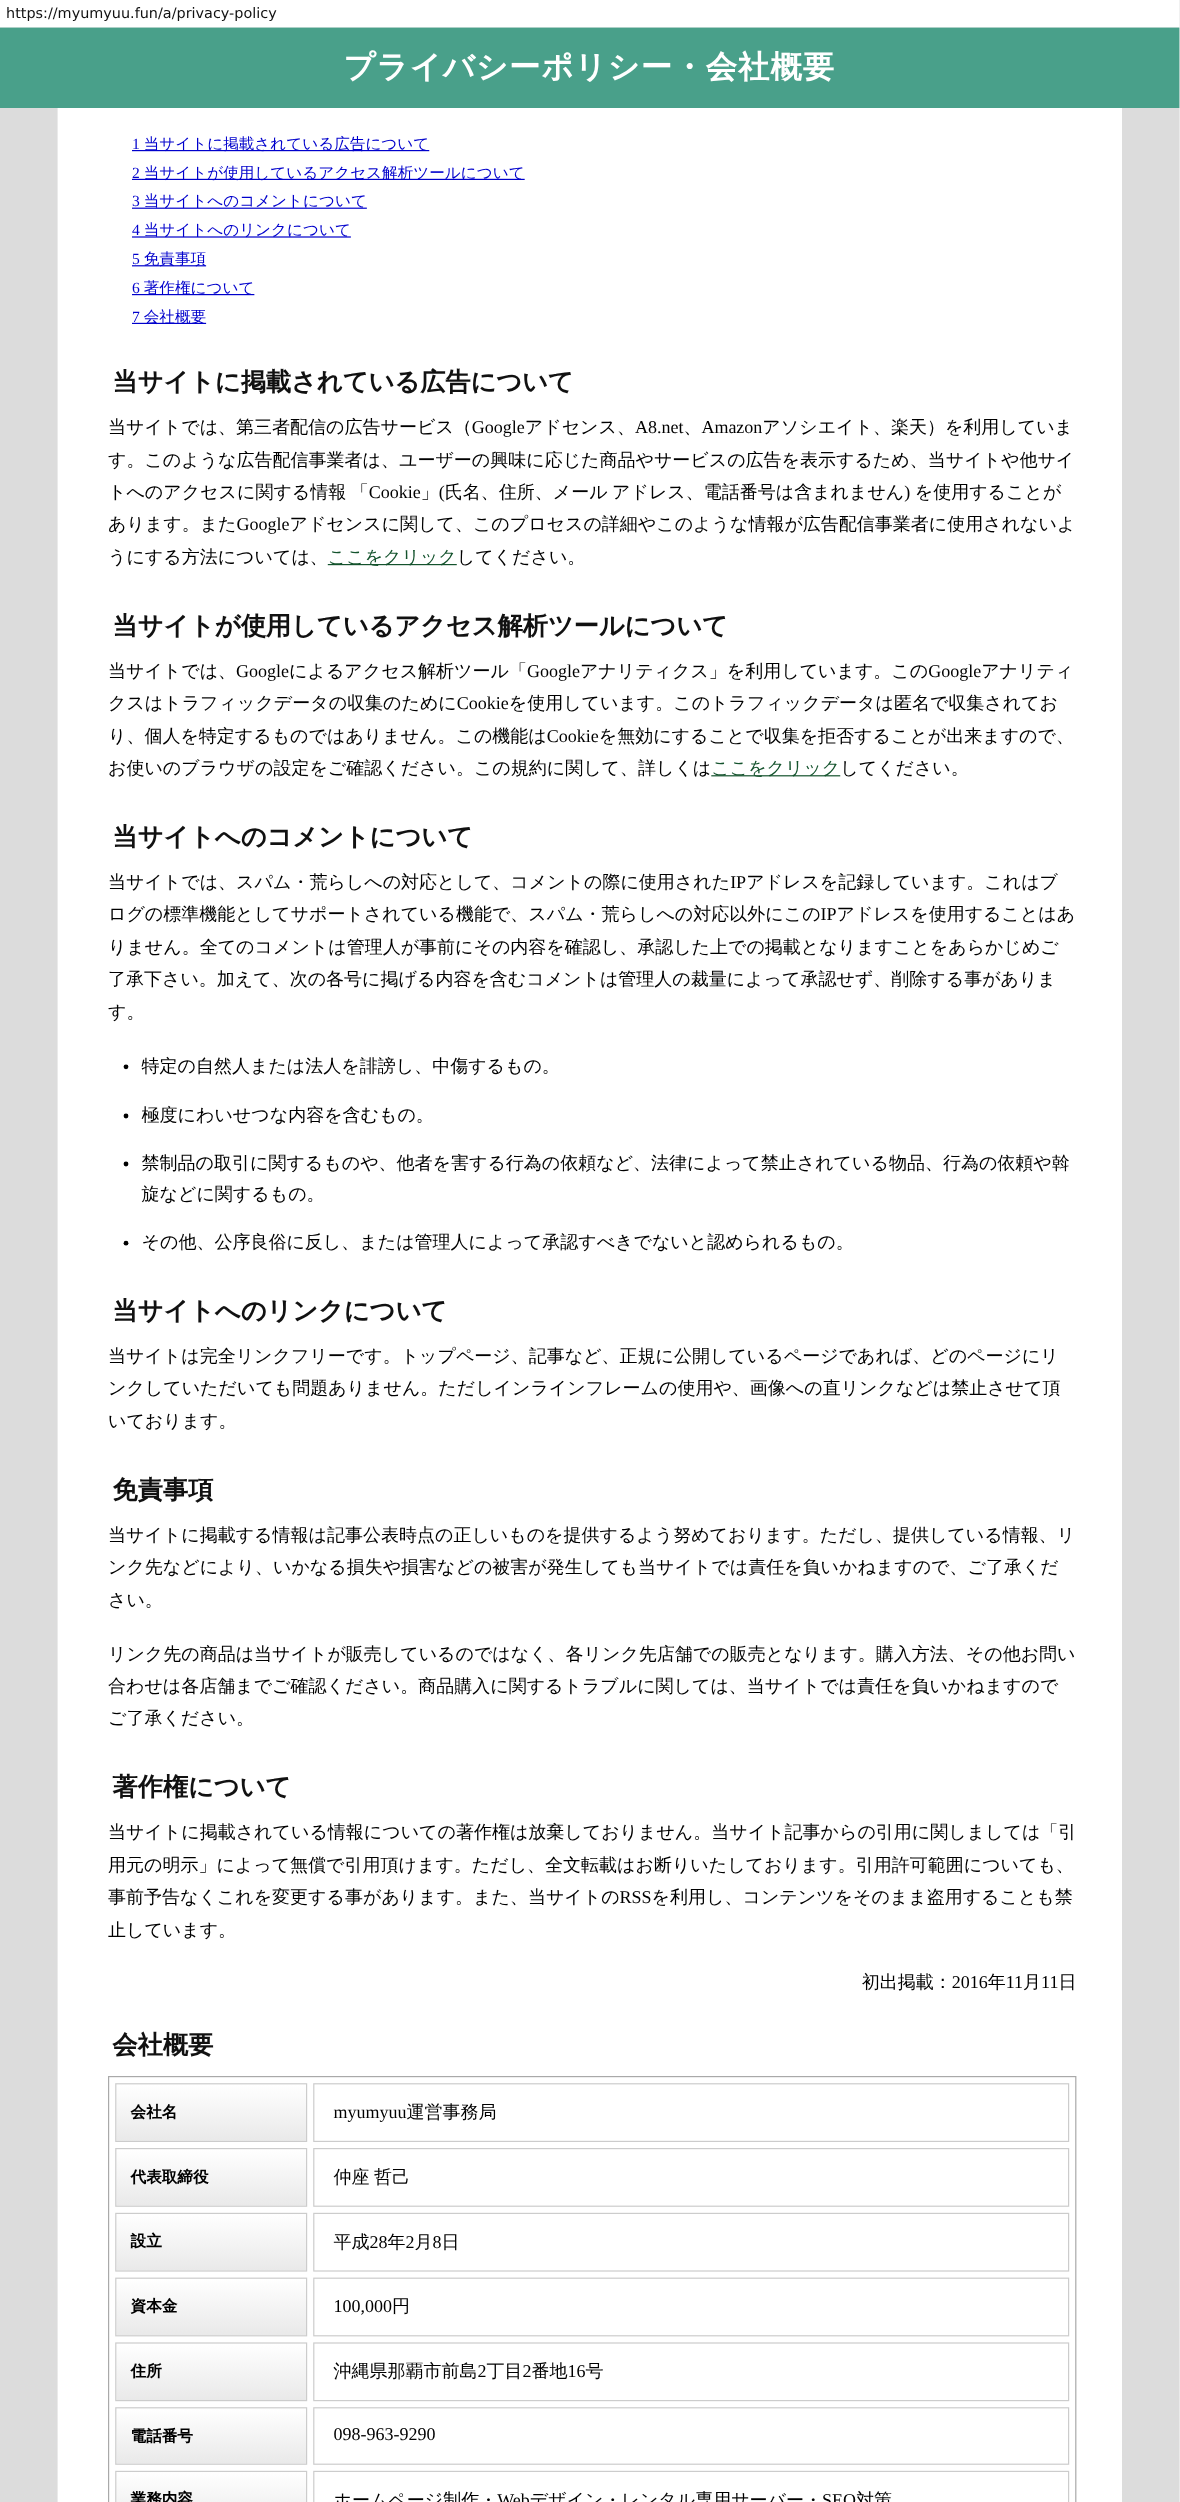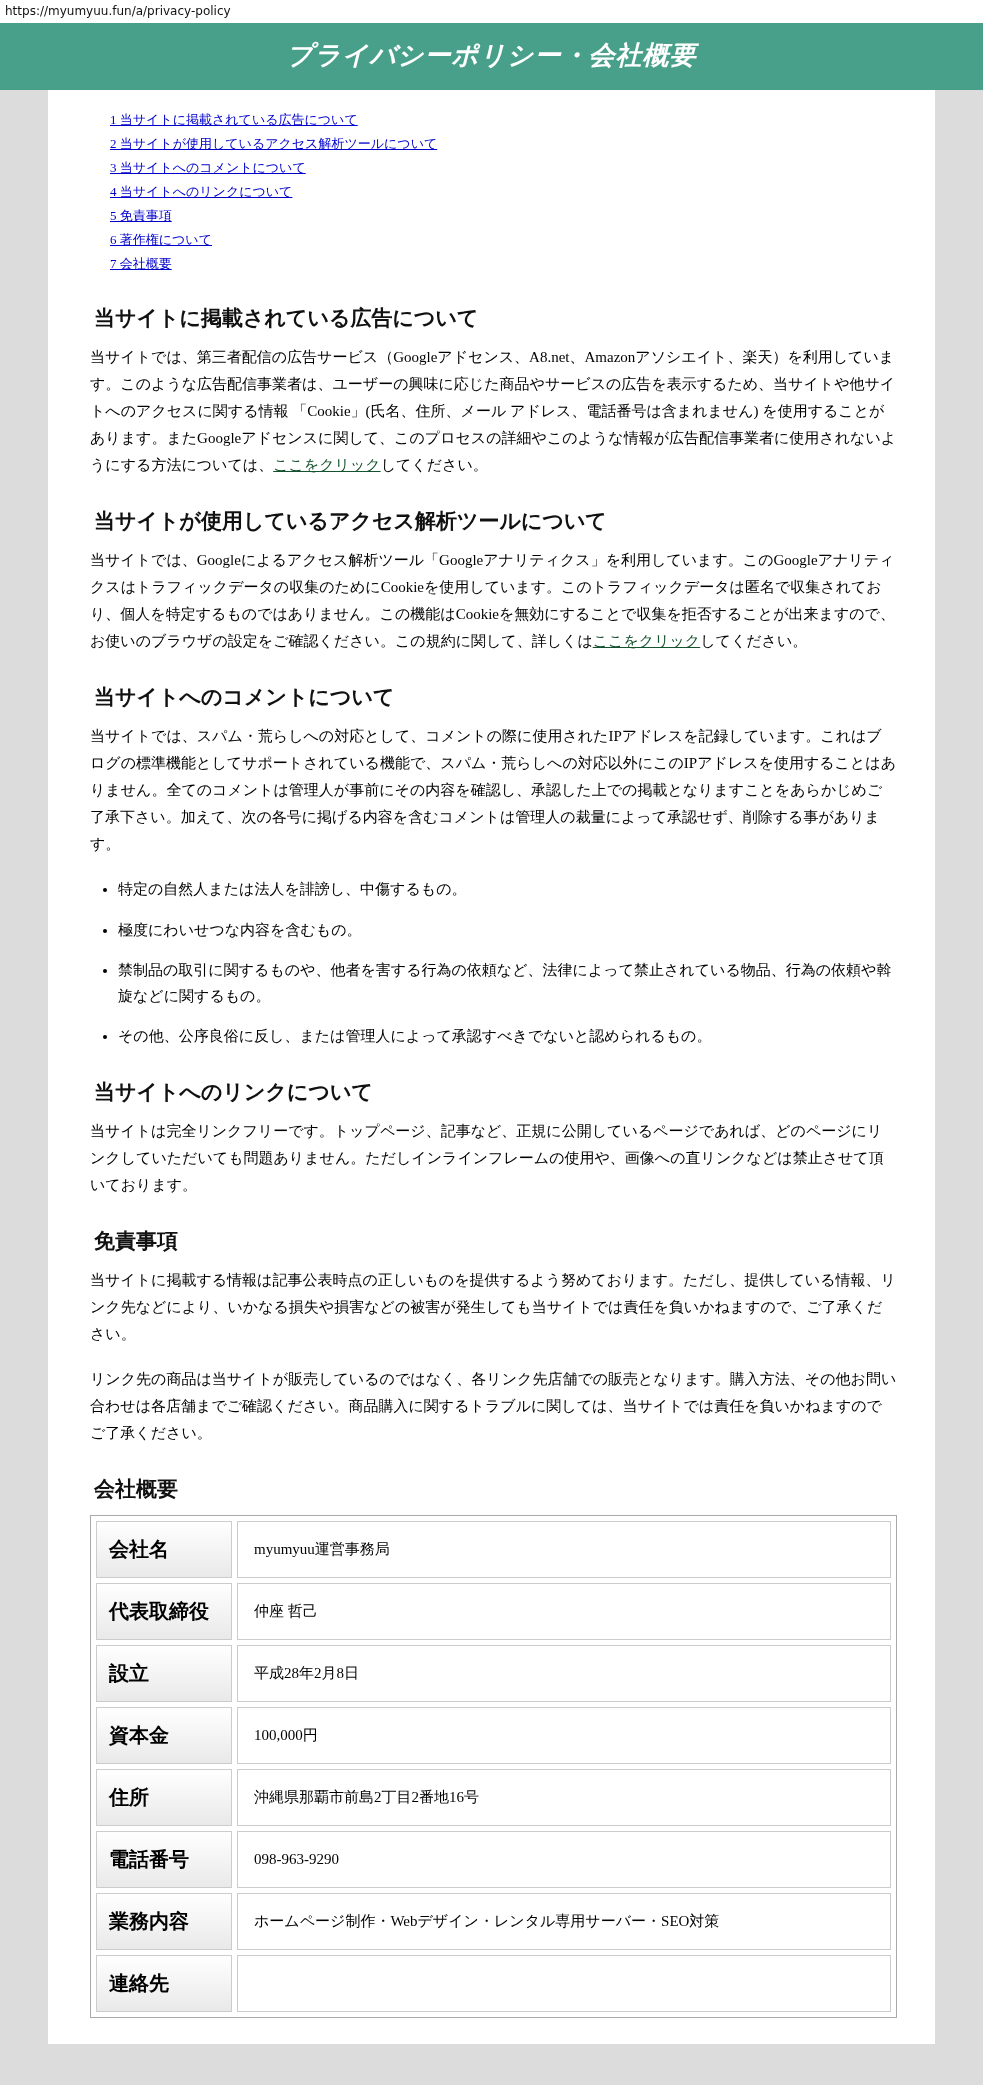--- a/index.html
+++ b/index.html
@@ -20,21 +20,20 @@
   
   .site-header {
     background: #49a08a;
     color: #ffffff;
     text-align: center;
     font-family: "Liberation Sans", "DejaVu Sans", sans-serif;
     font-weight: bold;
     font-size: 26px;
     padding: 15px 0 17px 0;
     letter-spacing: 1px;
-    font-style: italic;
   }
   .page-wrap {
     width: 887px;
     margin: 0 auto;
   }
   .content {
     background: #ffffff;
     padding: 16px 38px 14px 42px;
   }
   
@@ -79,26 +78,26 @@
   
   table.company {
     width: 100%;
     border: 1px solid #a9a9a9;
     border-collapse: separate;
     border-spacing: 5px;
     background: #ffffff;
     margin: 8px 0 12px 0;
   }
   table.company th {
-    width: 136px;
+    width: 160px;
     background: linear-gradient(#ffffff, #e9e9e9);
     border: 1px solid #cccccc;
     font-family: "Liberation Sans", "DejaVu Sans", sans-serif;
     font-weight: bold;
-    font-size: 20px;
+    font-size: 13px;
     text-align: left;
     vertical-align: middle;
     padding: 14px 12px;
   }
   table.company td {
     border: 1px solid #cccccc;
     font-size: 15px;
     vertical-align: middle;
     padding: 14px 16px;
   }
@@ -150,20 +149,25 @@
       <h2>当サイトへのリンクについて</h2>
       <p class="body-text">当サイトは完全リンクフリーです。トップページ、記事など、正規に公開しているページであれば、どのページにリンクしていただいても問題ありません。ただしインラインフレームの使用や、画像への直リンクなどは禁止させて頂いております。</p>
     </section>
 
     <section id="sec-disclaimer">
       <h2>免責事項</h2>
       <p class="body-text">当サイトに掲載する情報は記事公表時点の正しいものを提供するよう努めております。ただし、提供している情報、リンク先などにより、いかなる損失や損害などの被害が発生しても当サイトでは責任を負いかねますので、ご了承ください。</p>
       <p class="body-text">リンク先の商品は当サイトが販売しているのではなく、各リンク先店舗での販売となります。購入方法、その他お問い合わせは各店舗までご確認ください。商品購入に関するトラブルに関しては、当サイトでは責任を負いかねますのでご了承ください。</p>
     </section>
 
+    <section id="sec-copyright">
+      <h2>著作権について</h2>
+      <p class="body-text">当サイトに掲載されている情報についての著作権は放棄しておりません。当サイト記事からの引用に関しましては「引用元の明示」によって無償で引用頂けます。ただし、全文転載はお断りいたしております。引用許可範囲についても、事前予告なくこれを変更する事があります。また、当サイトのRSSを利用し、コンテンツをそのまま盗用することも禁止しています。</p>
+      <p class="pub-date">初出掲載：2016年11月11日</p>
+    </section>
 
     <section id="sec-company">
       <h2>会社概要</h2>
       <table class="company">
         <tbody>
           <tr>
             <th>会社名</th>
             <td>myumyuu運営事務局</td>
           </tr>
           <tr>

